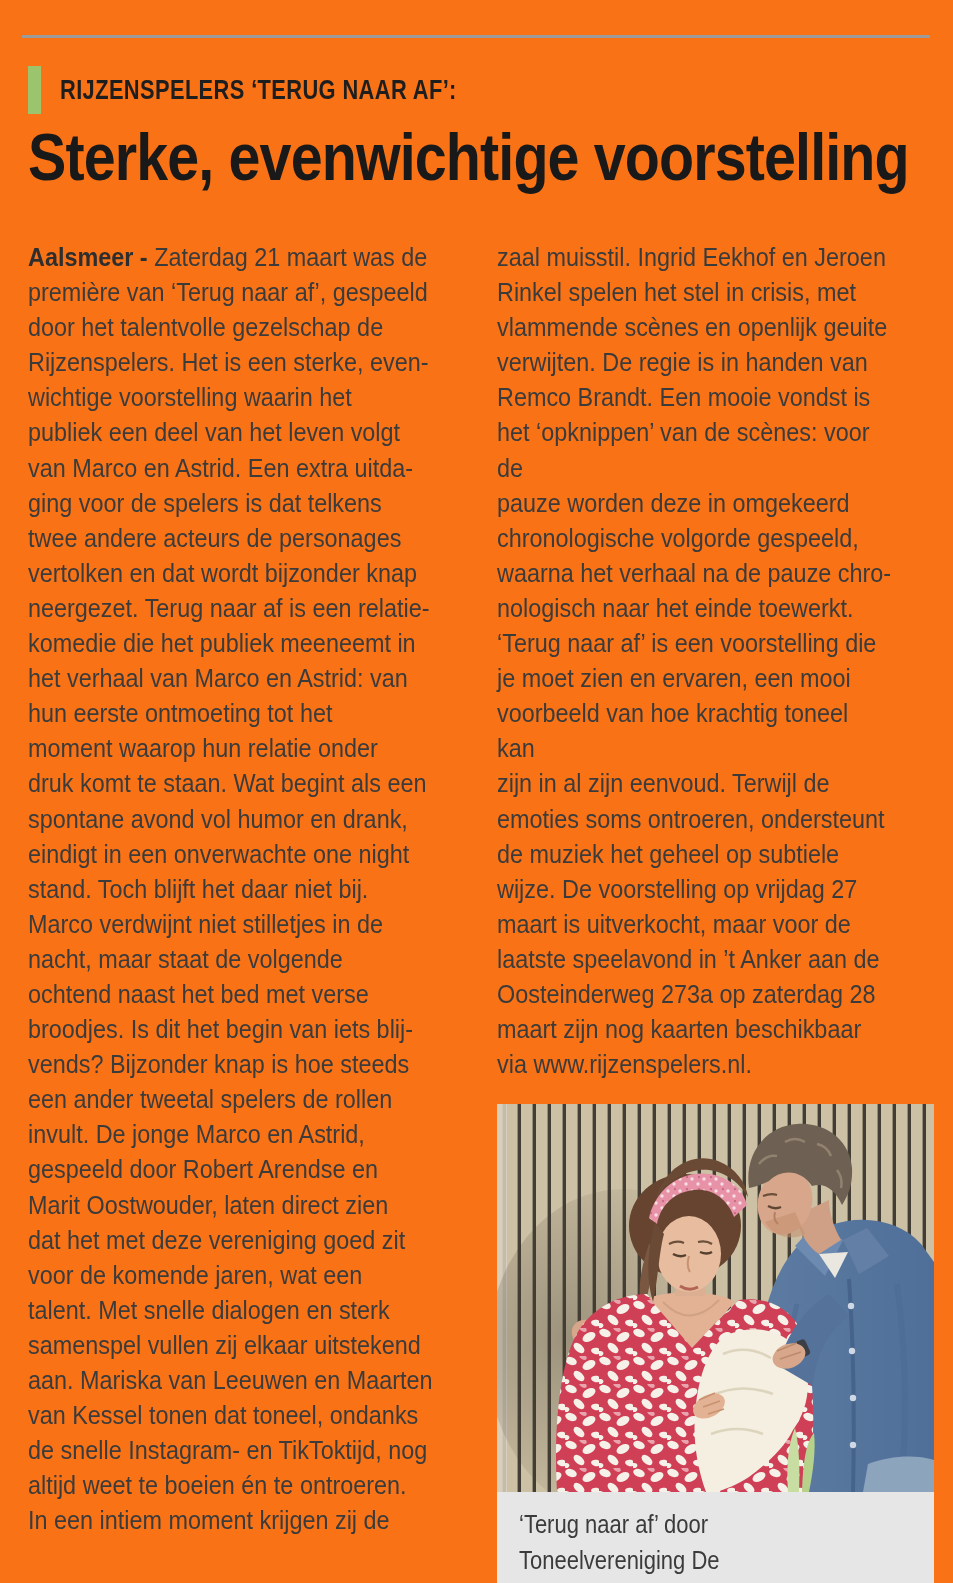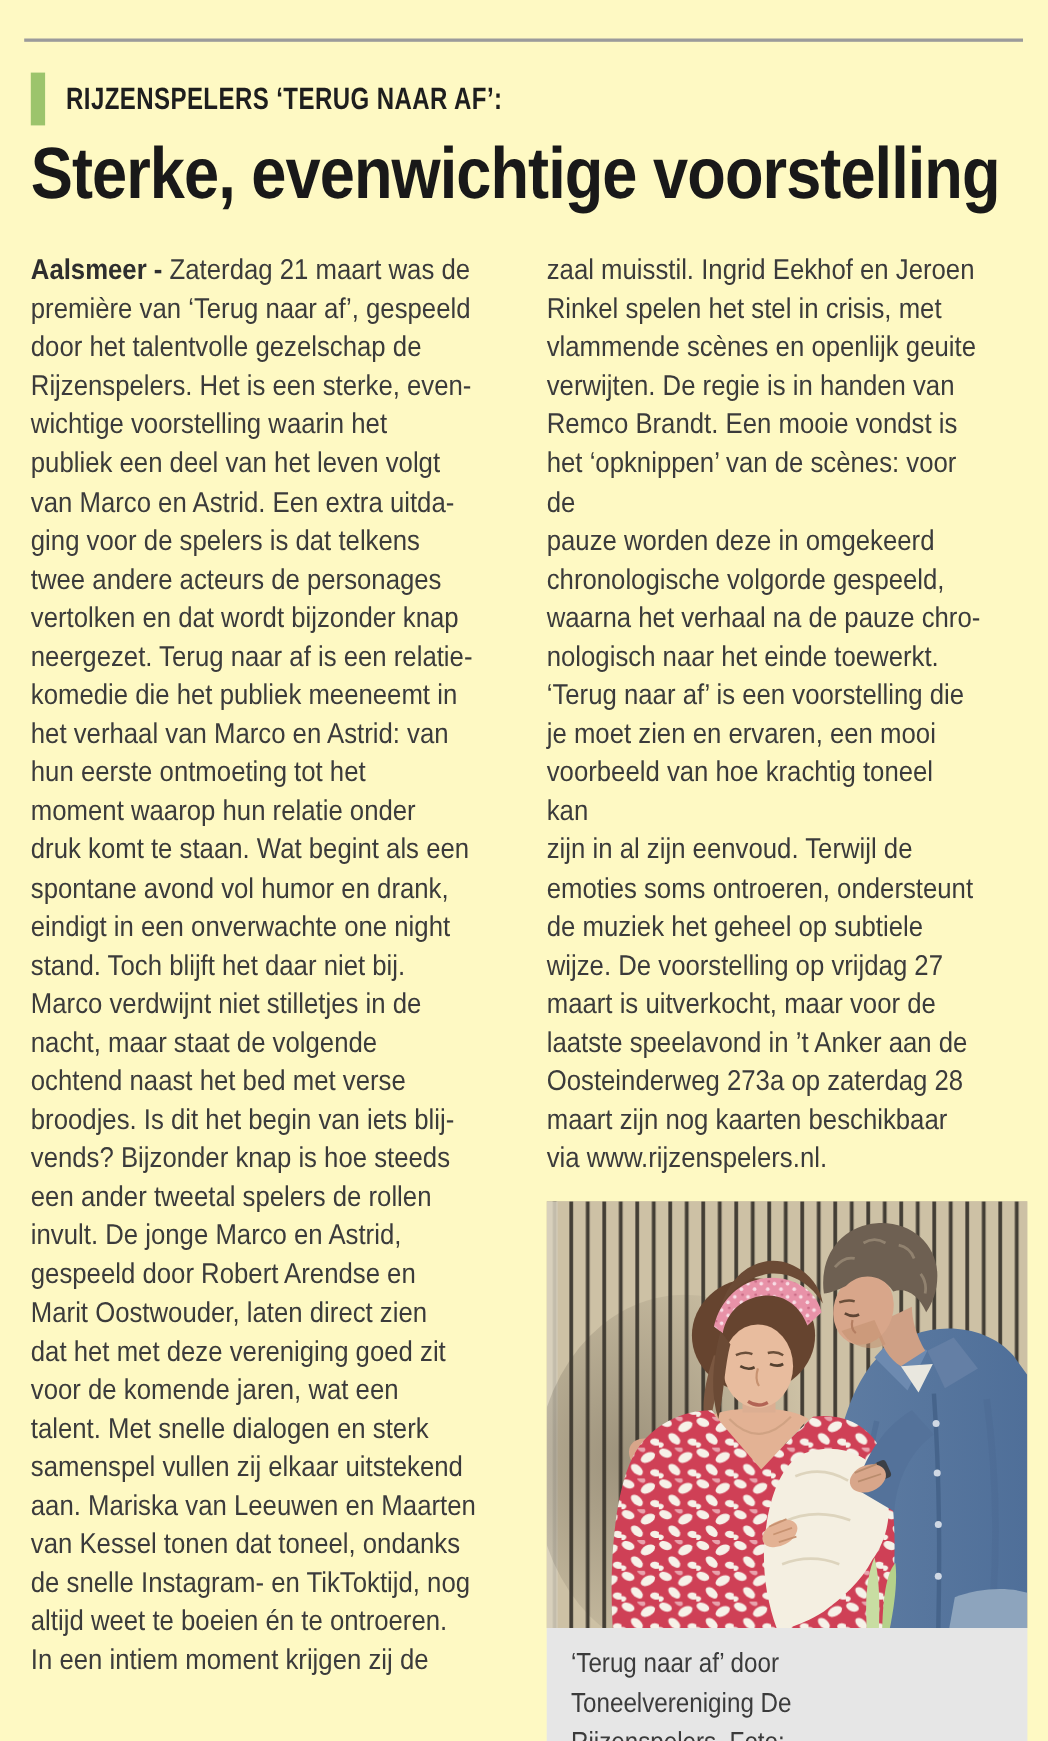--- a/index.html
+++ b/index.html
@@ -5,21 +5,21 @@
   * { box-sizing: border-box; }
   html, body { margin: 0; padding: 0; }
   body {
     width: 953px; height: 1583px;
     background: #ffffff;
     font-family: "Liberation Sans", sans-serif;
     color: #3b3b3b;
     position: relative;
     overflow: hidden;
   }
-  .page { position: relative; width: 953px; height: 1583px; background: #fef9c3; }
+  .page { position: relative; width: 953px; height: 1583px; background: #f97316; }
 
   .top-rule {
     position: absolute; left: 22px; top: 35px;
     width: 908px; height: 3px; background: #9b9b9b;
   }
 
   .kicker-row {
     position: absolute; left: 28px; top: 66px;
     display: flex; align-items: center; height: 48px;
   }
@@ -34,21 +34,21 @@
   }
 
   .headline {
     position: absolute; left: 28px; top: 124px; margin: 0;
     font-size: 66px; line-height: 66px; font-weight: bold; color: #191919;
     letter-spacing: -1px; white-space: nowrap;
     transform: scaleX(0.87); transform-origin: 0 0;
   }
 
   .columns { position: absolute; left: 28px; top: 228px; width: 907px; }
-  .col { position: absolute; top: 0; }
+  .col { position: absolute; top: 12px; }
   .col-left  { left: 0;    width: 462px; }
   .col-right { left: 469px; width: 438px; }
 
   .body-text {
     margin: 0;
     font-size: 26px; line-height: 35.1px; color: #3b3b3b;
     white-space: pre-line; letter-spacing: 0;
     transform: scaleX(0.9); transform-origin: 0 0;
   }
   .dateline { font-weight: bold; color: #2e2e2e; }

